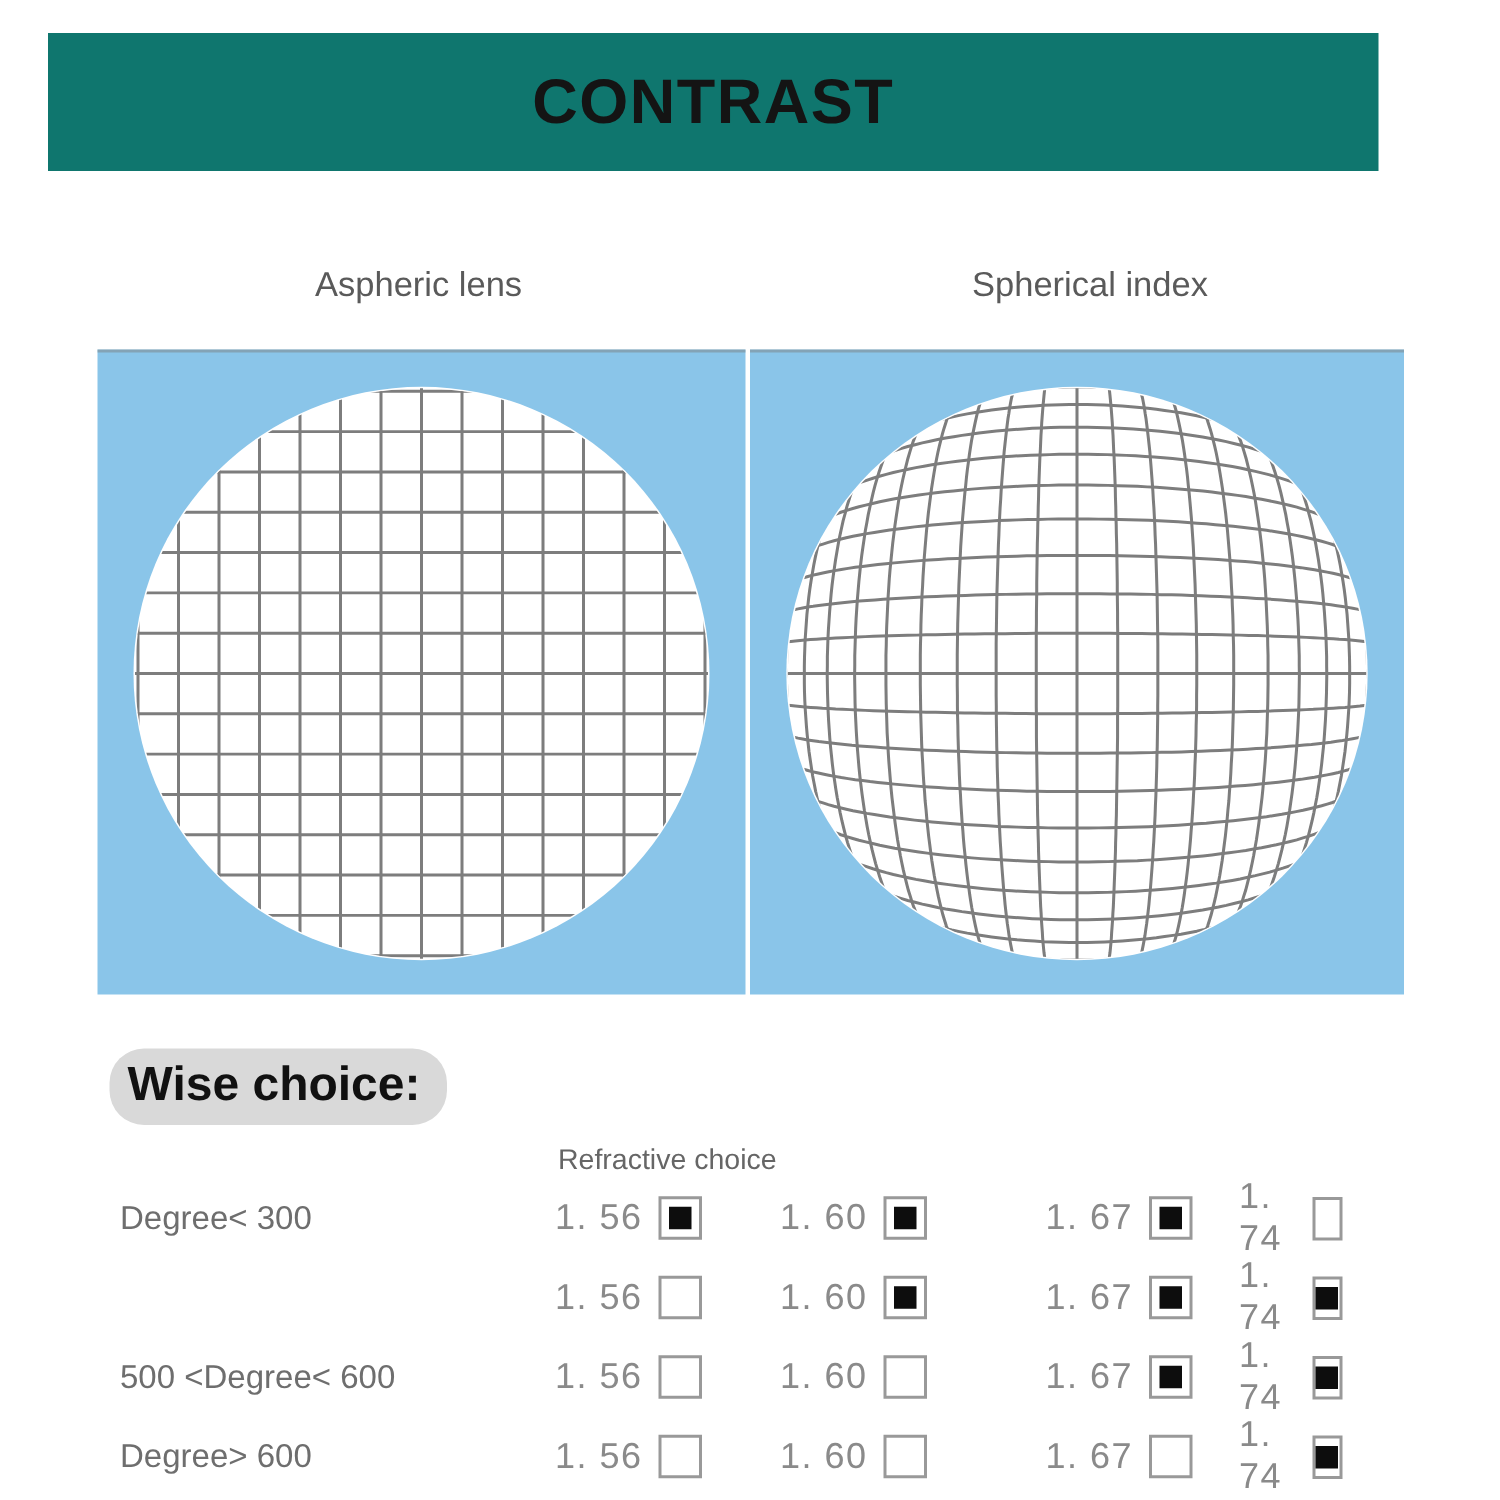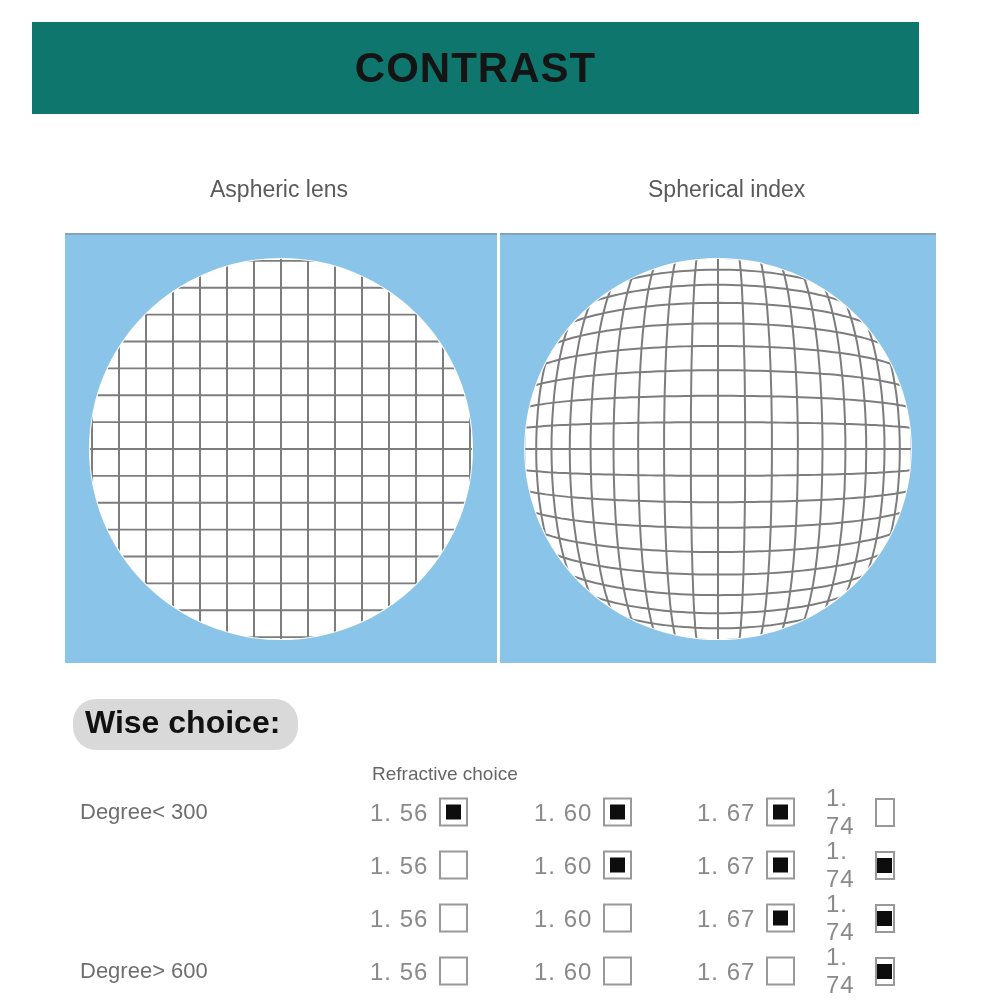--- a/index.html
+++ b/index.html
@@ -23,21 +23,21 @@
   .wise-choice{position:absolute;left:73px;top:699px;background:#d9d9d9;color:#111;
                font-size:32px;font-weight:700;padding:5px 18px 9px 12px;border-radius:23px;}
 
   .ri-header{position:absolute;left:372px;top:763px;font-size:19px;color:#666;}
 
   .trow{position:absolute;left:0;width:884px;height:52px;}
   .rlabel{position:absolute;left:80px;top:50%;transform:translateY(-50%);
           font-size:22px;color:#6e6e6e;}
   .group{position:absolute;top:50%;transform:translateY(-50%);
          display:flex;align-items:center;gap:11px;}
-  .g0{left:370px;} .g1{left:534px;} .g2{left:697px;} .g3{left:826px;}
+  .g0{left:370px;} .g1{left:520px;} .g2{left:697px;} .g3{left:826px;}
   .num{font-size:24px;color:#8a8a8a;letter-spacing:1px;}
   .cb{width:25px;height:25px;border:2px solid #999;background:#fff;box-sizing:content-box;
       display:flex;align-items:center;justify-content:center;}
   .cb .fill{width:15px;height:15px;background:#0d0d0d;}
 </style>
 </head>
 <body>
 
 <div class="page">
 
@@ -190,20 +190,21 @@
           </span>
         </span>
         <span class="group g3">
           <span class="num">1. 74</span>
           <span class="cb">
             <span class="fill"></span>
           </span>
         </span>
       </div>
       <div class="trow" style="top: 892px;">
+        <span class="rlabel">500 &lt;Degree&lt; 600</span>
         <span class="group g0">
           <span class="num">1. 56</span>
           <span class="cb"></span>
         </span>
         <span class="group g1">
           <span class="num">1. 60</span>
           <span class="cb"></span>
         </span>
         <span class="group g2">
           <span class="num">1. 67</span>

